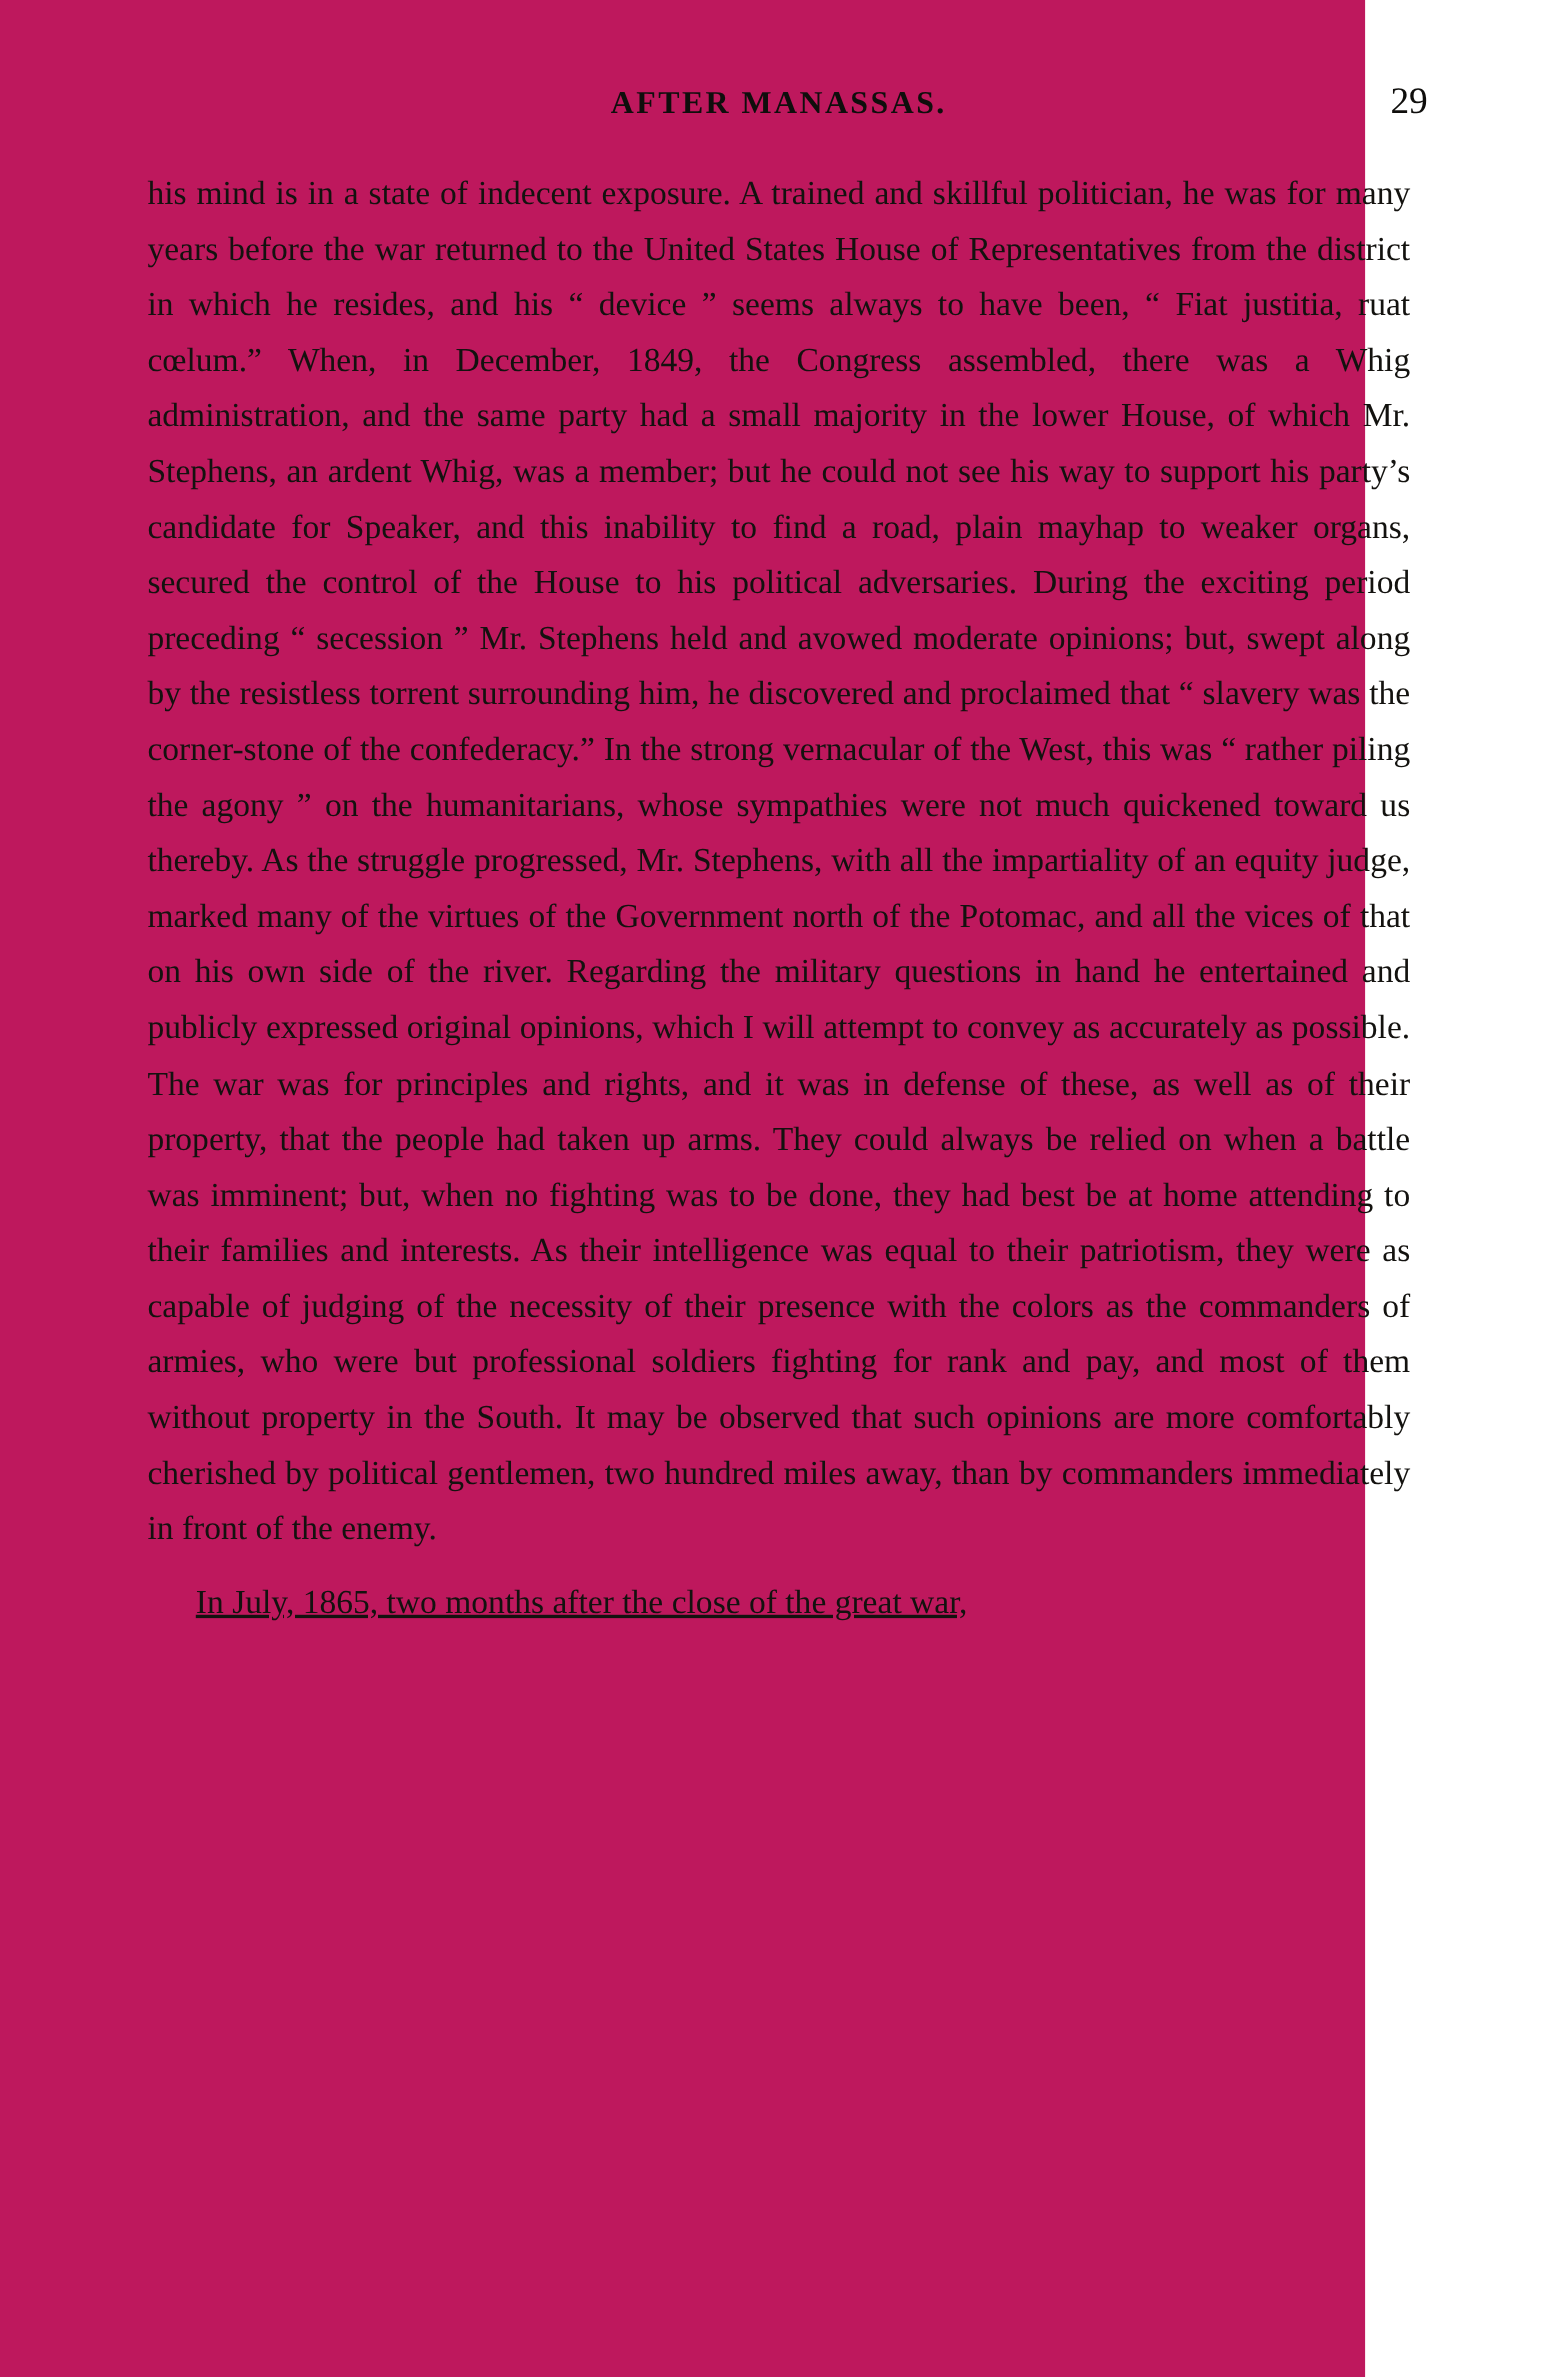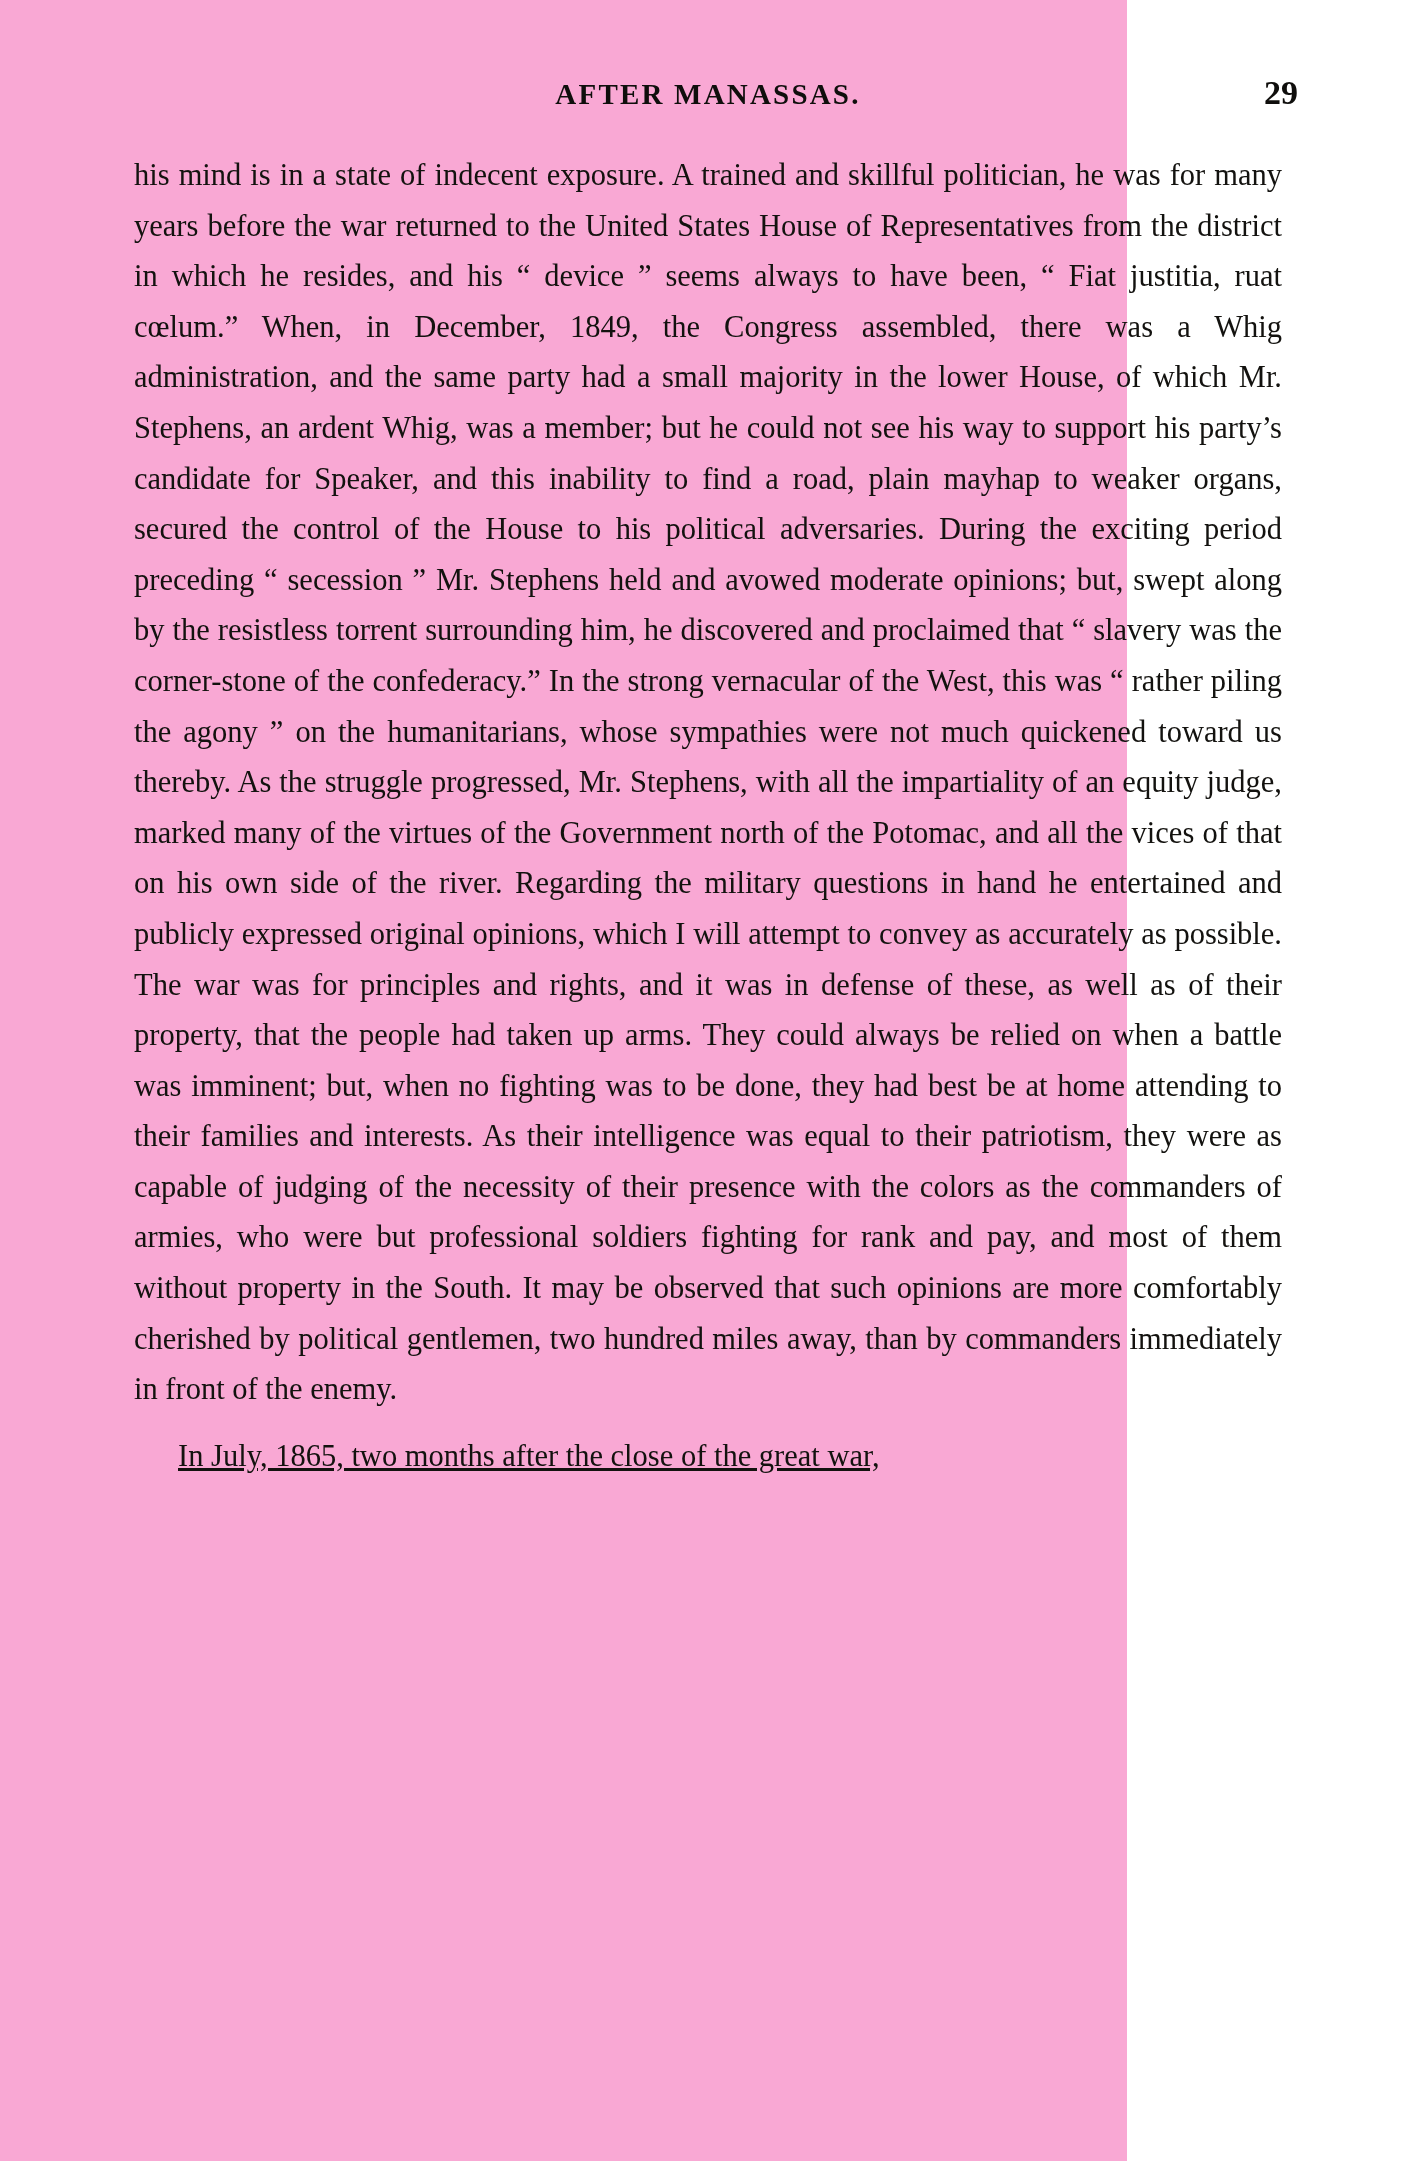--- a/index.html
+++ b/index.html
@@ -2,23 +2,23 @@
 <html><head>
 <meta charset="utf-8">
 <style>
   html, body {
     margin: 0;
     padding: 0;
     background: #ffffff;
   }
   .page {
     position: relative;
-    width: 1127px;
+    width: 1241px;
     height: 2161px;
-    background: #f9a8d4;
+    background: #be185d;
     font-family: "Liberation Serif", serif;
     color: #100f0d;
     box-sizing: border-box;
   }
   .page-inner {
     position: absolute;
     left: 118px;
     top: 78px;
     width: 1180px;
   }
@@ -36,21 +36,21 @@
     font-size: 29px;
     letter-spacing: 2.2px;
     font-weight: 700;
     color: #0f0e0c;
   }
   .runhead-folio {
     position: absolute;
     right: 0;
     top: -4px;
     font-size: 34px;
-    font-weight: 700;
+    font-weight: 400;
     color: #0f0e0c;
     margin-left: 44px;
   }
   .body-text {
     font-size: 30.5px;
     line-height: 50.6px;
     text-align: justify;
     text-justify: inter-word;
     color: #13120f;
   }

